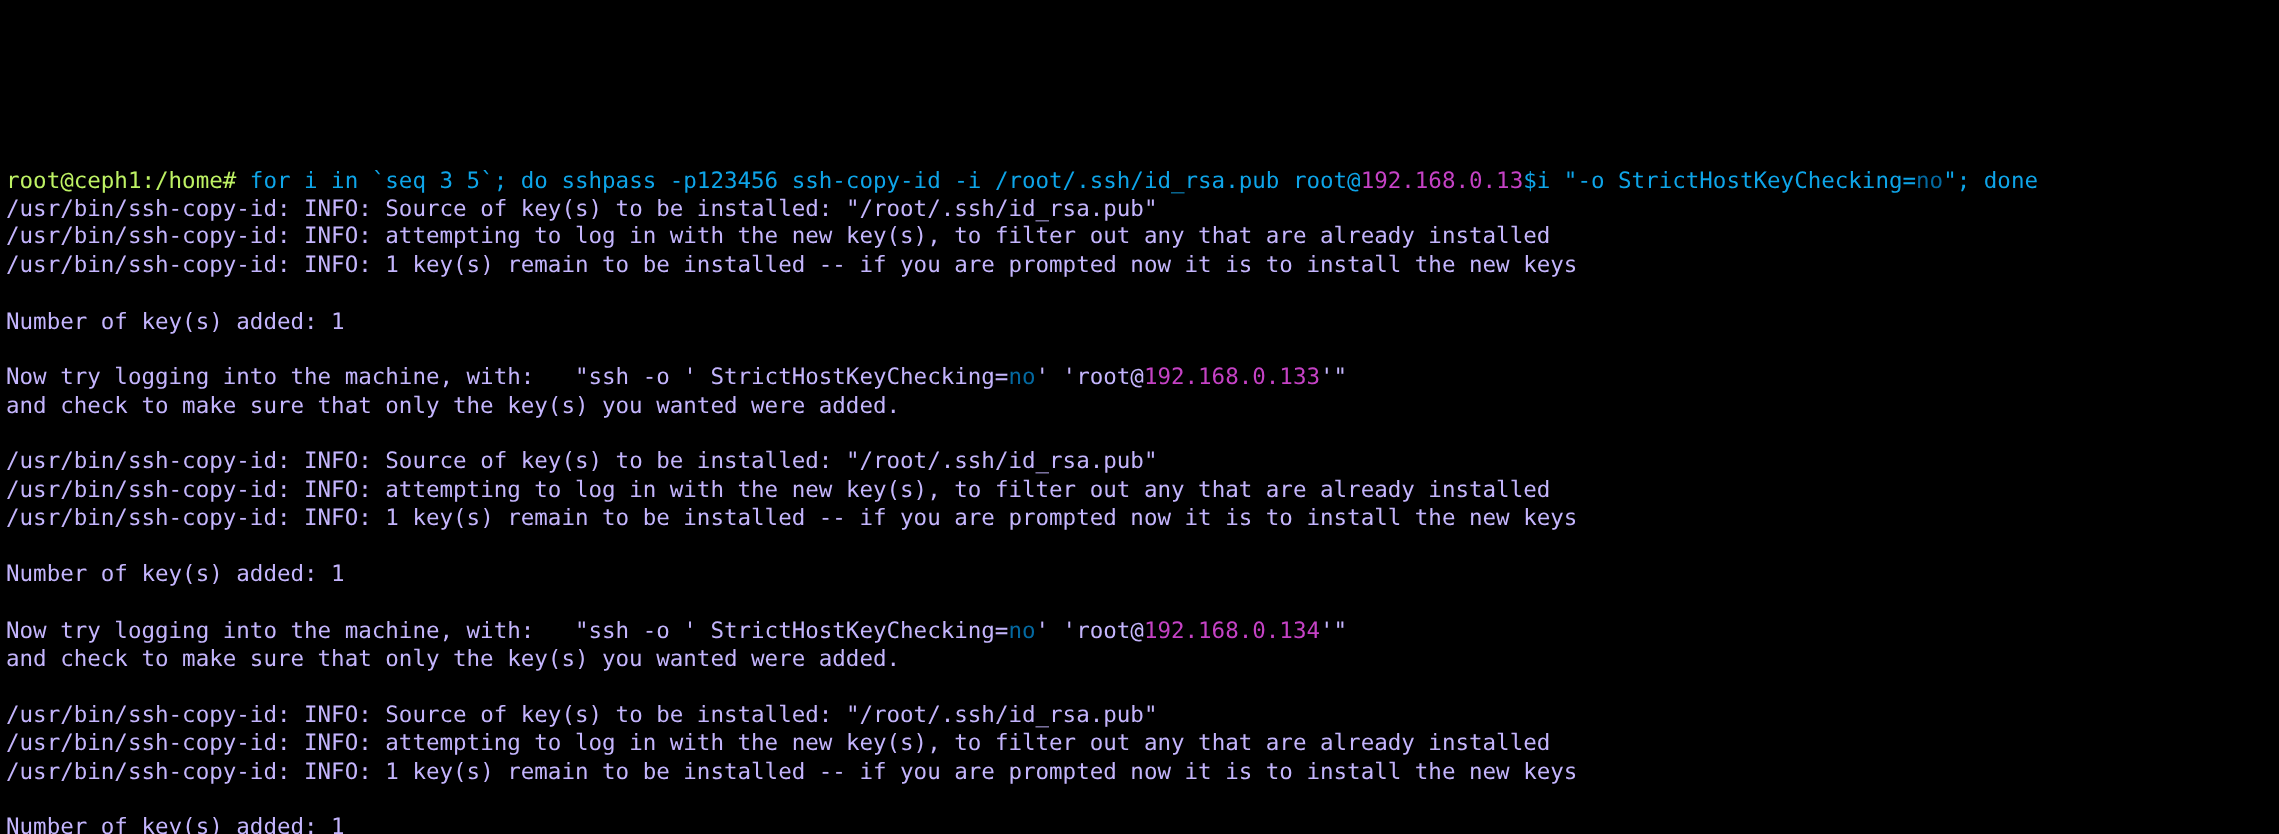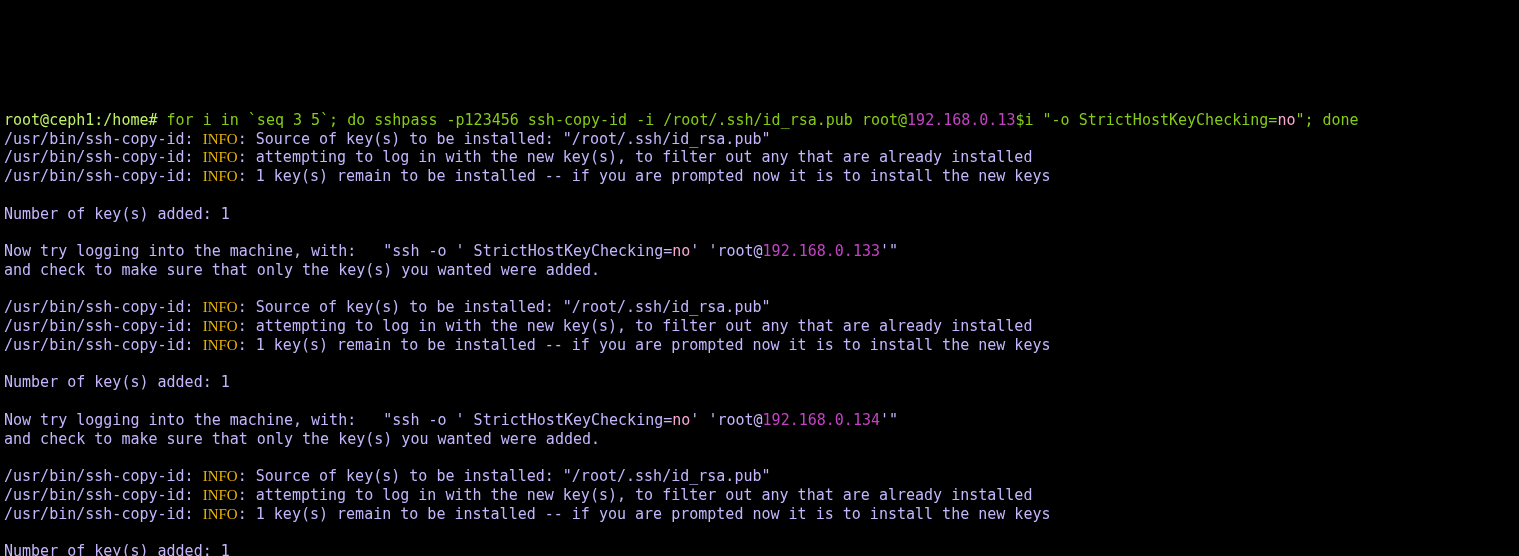--- a/index.html
+++ b/index.html
@@ -11,24 +11,24 @@
     font-size: 15px;
     line-height: 1.25;
     width: 1519px;
     min-height: 556px;
     white-space: pre;
   }
   .term {
     padding: 2px 4px;
   }
   .prompt { color: #bef264; }
-  .cmd { color: #84cc16; }
+  .cmd { color: #0ea5e9; }
   .ip { color: #c542c5; }        
-  .no { color: #f9a8d4; }        
-  .info { color: #eab308; font-family: Liberation Serif, serif; }      
+  .no { color: #0369a1; }        
+  .info { color: #c4b5fd; }      
   .plain { color: #c4b5fd; }
   .line { display: block; }
 </style>
 </head>
 <body>
 
 
 
 <pre class="term"><span class="line"><span class="prompt">root@ceph1:/home# </span><span class="cmd">for i in `seq 3 5`; do sshpass -p123456 ssh-copy-id -i /root/.ssh/id_rsa.pub root@</span><span class="ip">192.168.0.13</span><span class="cmd">$i "-o StrictHostKeyChecking=</span><span class="no">no</span><span class="cmd">"; done</span></span><span class="line"><span class="plain">/usr/bin/ssh-copy-id: </span><span class="info">INFO</span><span class="plain">: </span><span class="plain">Source of key(s) to be installed: "/root/.ssh/id_rsa.pub"</span></span><span class="line"><span class="plain">/usr/bin/ssh-copy-id: </span><span class="info">INFO</span><span class="plain">: </span><span class="plain">attempting to log in with the new key(s), to filter out any that are already installed</span></span><span class="line"><span class="plain">/usr/bin/ssh-copy-id: </span><span class="info">INFO</span><span class="plain">: </span><span class="plain">1 key(s) remain to be installed -- if you are prompted now it is to install the new keys</span></span>
 <span class="line"><span class="plain">Number of key(s) added: 1</span></span>

